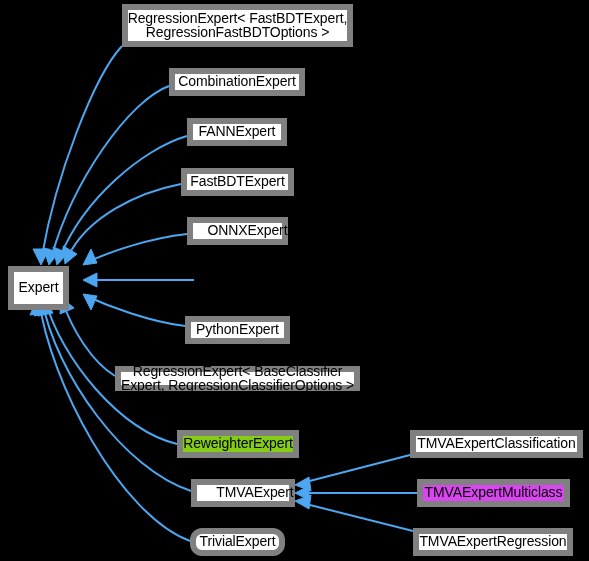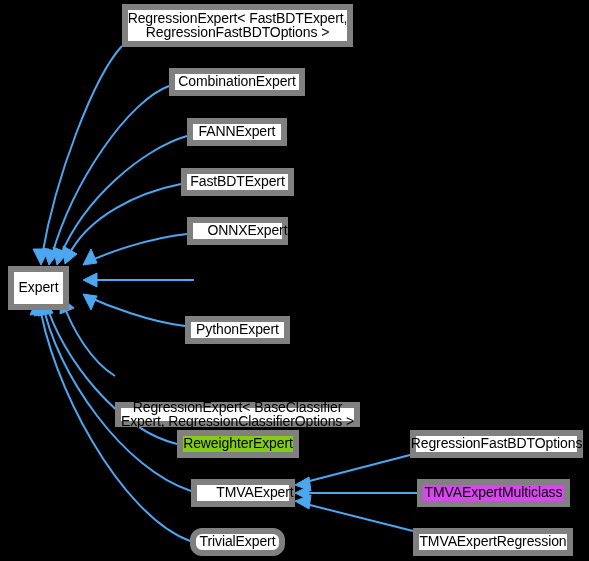--- a/index.html
+++ b/index.html
@@ -117,22 +117,22 @@
   </svg>
 
   <div class="node" style="left: 8px; top: 266px; width: 61px; height: 44px; background: rgb(255, 255, 255); border-color: rgb(128, 128, 128); color: rgb(0, 0, 0);">Expert</div>
   <div class="node" style="left: 122px; top: 4px; width: 231px; height: 43px; background: rgb(255, 255, 255); border-color: rgb(128, 128, 128); color: rgb(0, 0, 0);">RegressionExpert&lt; FastBDTExpert,
 RegressionFastBDTOptions &gt;</div>
   <div class="node" style="left: 169px; top: 68px; width: 136px; height: 28px; background: rgb(255, 255, 255); border-color: rgb(128, 128, 128); color: rgb(0, 0, 0);">CombinationExpert</div>
   <div class="node" style="left: 187px; top: 118px; width: 100px; height: 28px; background: rgb(255, 255, 255); border-color: rgb(128, 128, 128); color: rgb(0, 0, 0);">FANNExpert</div>
   <div class="node" style="left: 181px; top: 168px; width: 113px; height: 28px; background: rgb(255, 255, 255); border-color: rgb(128, 128, 128); color: rgb(0, 0, 0);">FastBDTExpert</div>
   <div class="node" style="left: 187px; top: 217px; width: 101px; height: 28px; background: rgb(255, 255, 255); border-color: rgb(128, 128, 128); color: rgb(0, 0, 0); padding-left: 20px;">ONNXExpert</div>
   <div class="node" style="left: 185px; top: 316px; width: 105px; height: 28px; background: rgb(255, 255, 255); border-color: rgb(128, 128, 128); color: rgb(0, 0, 0);">PythonExpert</div>
-  <div class="node" style="left: 115px; top: 366px; width: 245px; height: 25px; background: rgb(255, 255, 255); border-color: rgb(128, 128, 128); color: rgb(0, 0, 0); margin-top: 36px;">RegressionExpert&lt; BaseClassifier
+  <div class="node" style="left: 115px; top: 366px; width: 245px; height: 25px; background: rgb(255, 255, 255); border-color: rgb(128, 128, 128); color: rgb(0, 0, 0);">RegressionExpert&lt; BaseClassifier
 Expert, RegressionClassifierOptions &gt;</div>
   <div class="node" style="left: 177px; top: 430px; width: 122px; height: 28px; background: #84cc16; border-color: rgb(128, 128, 128); color: rgb(0, 0, 0);">ReweighterExpert</div>
   <div class="node" style="left: 191px; top: 479px; width: 104px; height: 28px; background: rgb(255, 255, 255); border-color: rgb(128, 128, 128); color: rgb(0, 0, 0); padding-left: 24px;">TMVAExpert</div>
   <div class="node" style="left: 190px; top: 528px; width: 95px; height: 28px; background: rgb(255, 255, 255); border-color: rgb(128, 128, 128); color: rgb(0, 0, 0); border-radius: 12px;">TrivialExpert</div>
-  <div class="node" style="left: 410px; top: 430px; width: 173px; height: 28px; background: rgb(255, 255, 255); border-color: rgb(128, 128, 128); color: rgb(0, 0, 0);">RegressionFastBDTOptions</div>
+  <div class="node" style="left: 410px; top: 430px; width: 173px; height: 28px; background: rgb(255, 255, 255); border-color: rgb(128, 128, 128); color: rgb(0, 0, 0);">TMVAExpertClassification</div>
   <div class="node" style="left: 417px; top: 479px; width: 153px; height: 28px; background: #d946ef; border-color: rgb(128, 128, 128); color: rgb(0, 0, 0);">TMVAExpertMulticlass</div>
   <div class="node" style="left: 413px; top: 528px; width: 160px; height: 28px; background: rgb(255, 255, 255); border-color: rgb(128, 128, 128); color: rgb(0, 0, 0);">TMVAExpertRegression</div>
 
 </div>
 
 </body></html>

